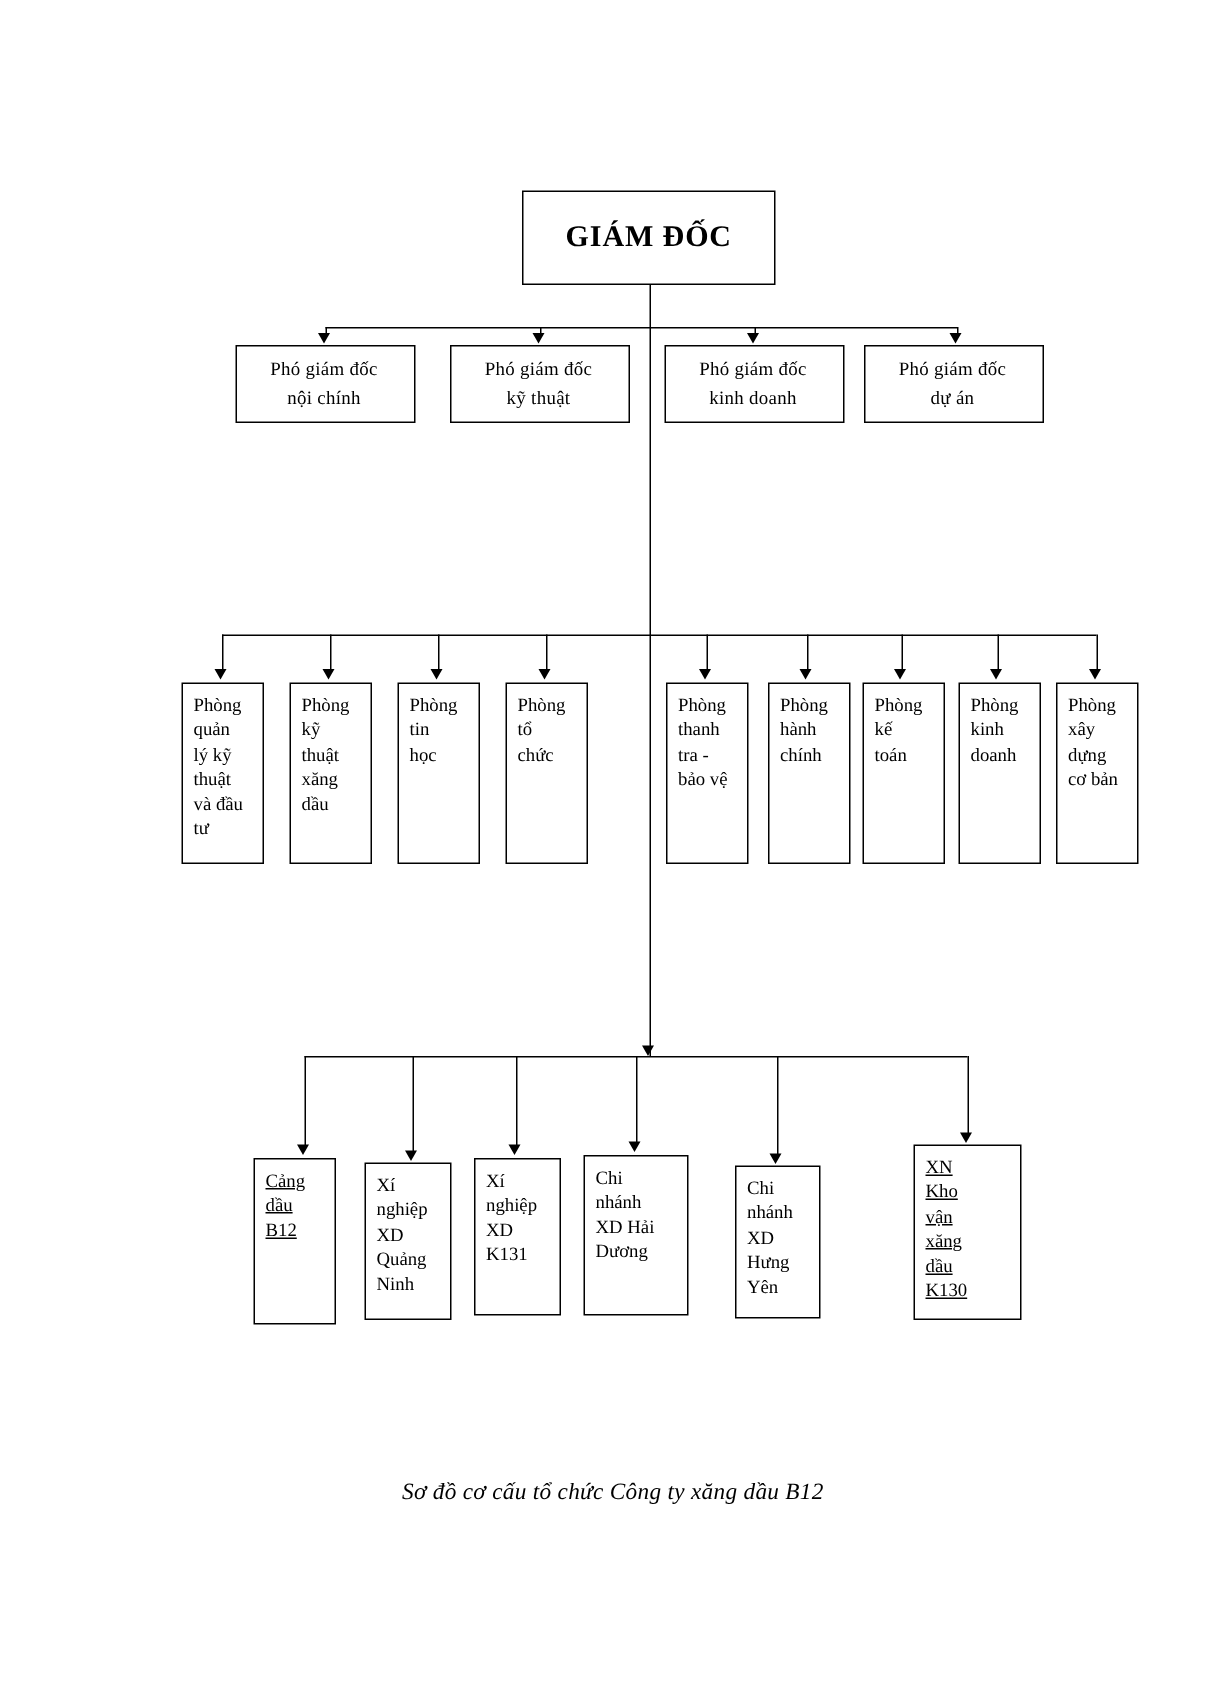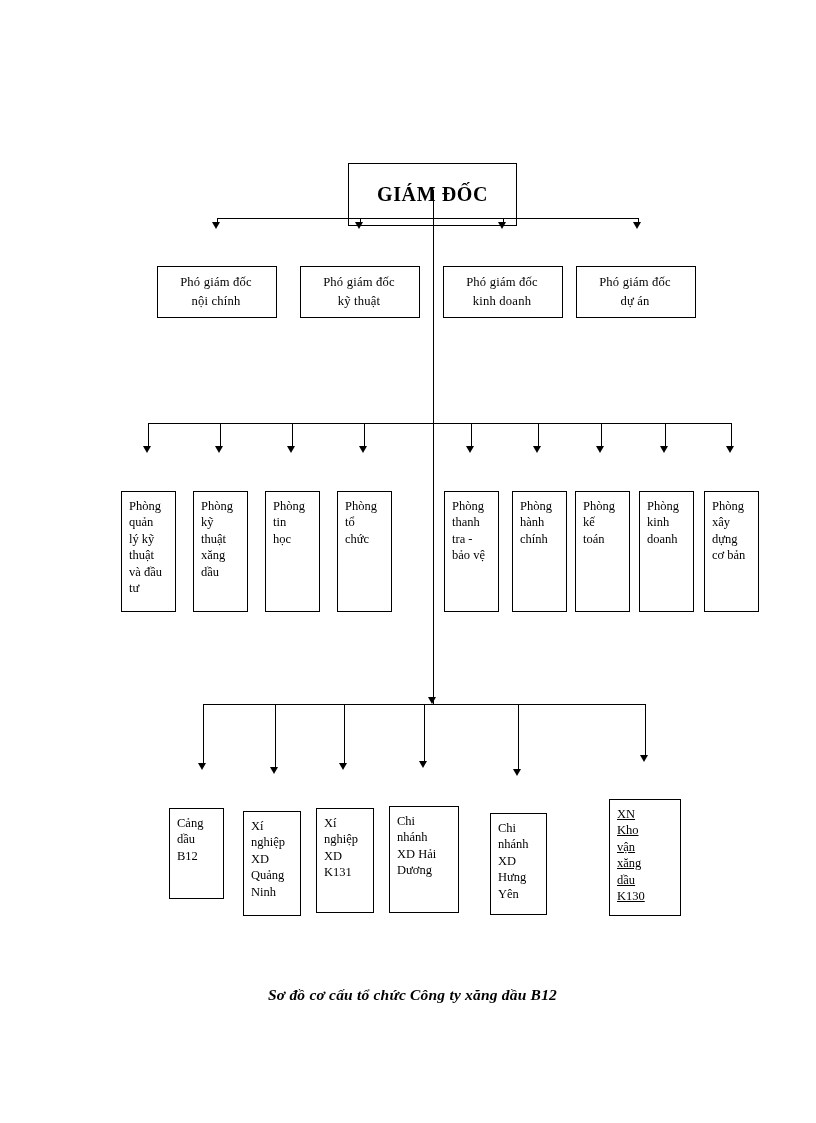--- a/index.html
+++ b/index.html
@@ -25,21 +25,20 @@
     position: absolute;
     box-sizing: border-box;
     border: 1.4px solid #000000;
     background: #ffffff;
     padding: 6px 5px 4px 7px;
     font-size: 12.5px;
     line-height: 16.4px;
     text-align: left;
     white-space: pre-line;
     overflow: hidden;
-    margin-top: 36px;
   }
   .node.root {
     border-width: 1.8px;
     font-weight: bold;
     font-size: 20px;
     letter-spacing: 0.6px;
     text-align: center;
     padding: 0;
     display: flex;
     align-items: center;
@@ -74,21 +73,20 @@
     border-top: 7.5px solid #000000;
   }
 
   
   .caption {
     position: absolute;
     font-style: italic;
     font-size: 15.5px;
     letter-spacing: 0.2px;
     white-space: nowrap;
-    font-weight: bold;
   }
 </style>
 </head>
 <body>
 
 <div id="page">
 
   <div class="node root" style="left:348px; top:127px; width:169px; height:63px;">GIÁM ĐỐC</div>
 
   <div class="vline" style="left:433px; top:190px; height:514px;"></div>
@@ -195,21 +193,21 @@
 
   <div class="vline" style="left:424px; top:704px; height:58px;"></div>
   <div class="arrow" style="left:419.4px; top:761px;"></div>
 
   <div class="vline" style="left:518px; top:704px; height:66px;"></div>
   <div class="arrow" style="left:513.4px; top:769px;"></div>
 
   <div class="vline" style="left:645px; top:704px; height:52px;"></div>
   <div class="arrow" style="left:640.4px; top:755px;"></div>
 
-  <div class="node" style="left:169px; top:772px; width:55px; height:91px;">Cảng
+  <div class="node" style="left:169px; top:772px; width:55px; height:111px;text-decoration:underline;">Cảng
 dầu
 B12</div>
   <div class="node" style="left:243px; top:775px; width:58px; height:105px;">Xí
 nghiệp
 XD
 Quảng
 Ninh</div>
   <div class="node" style="left:316px; top:772px; width:58px; height:105px;">Xí
 nghiệp
 XD

